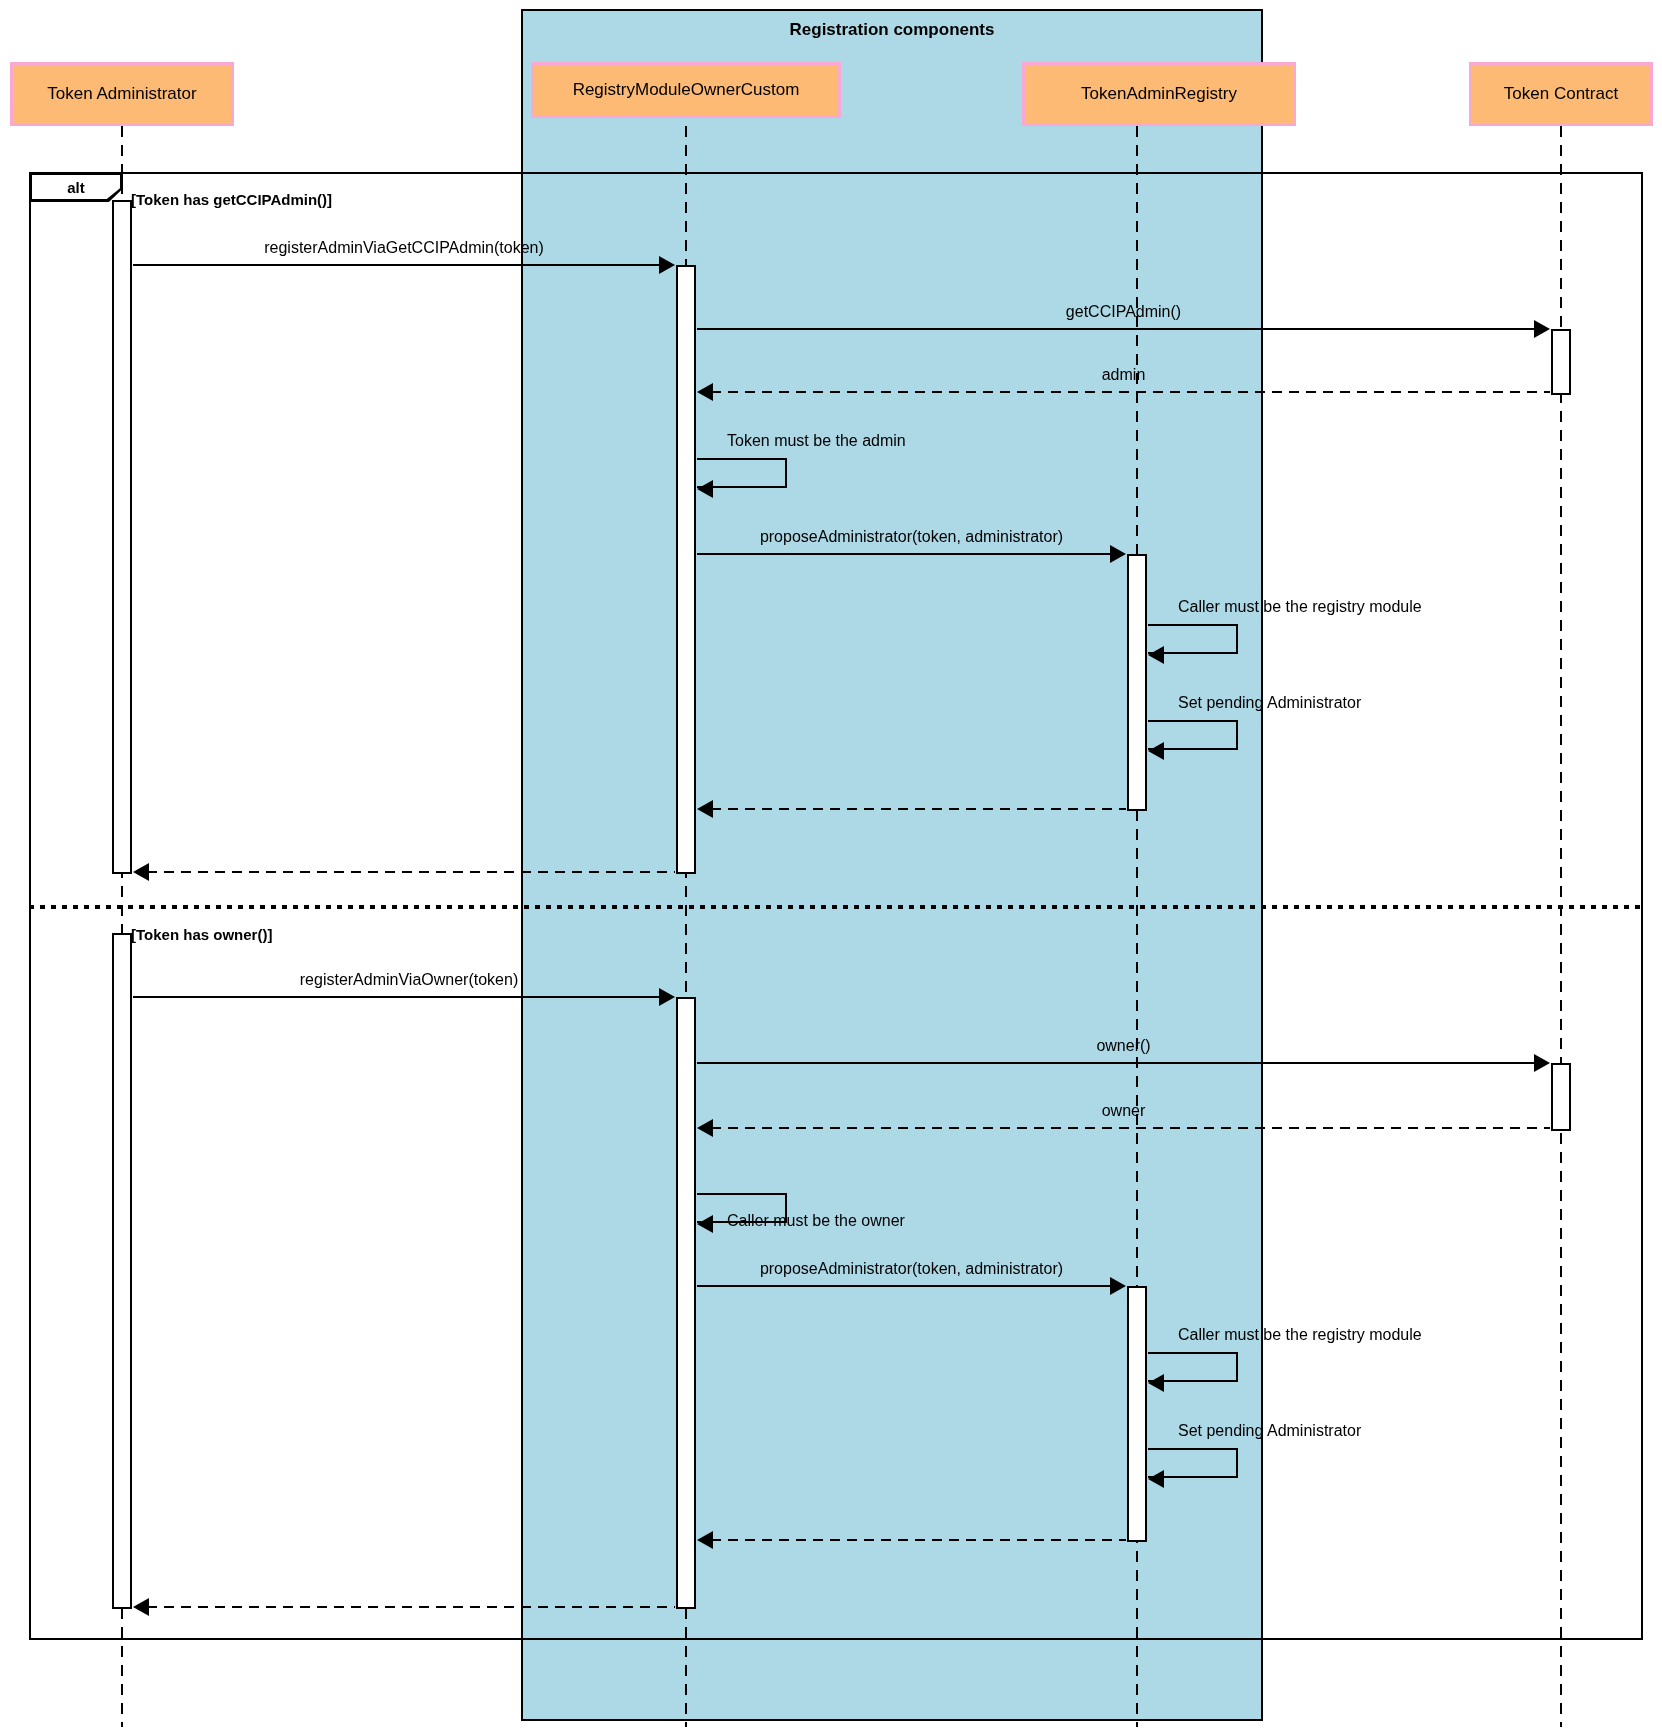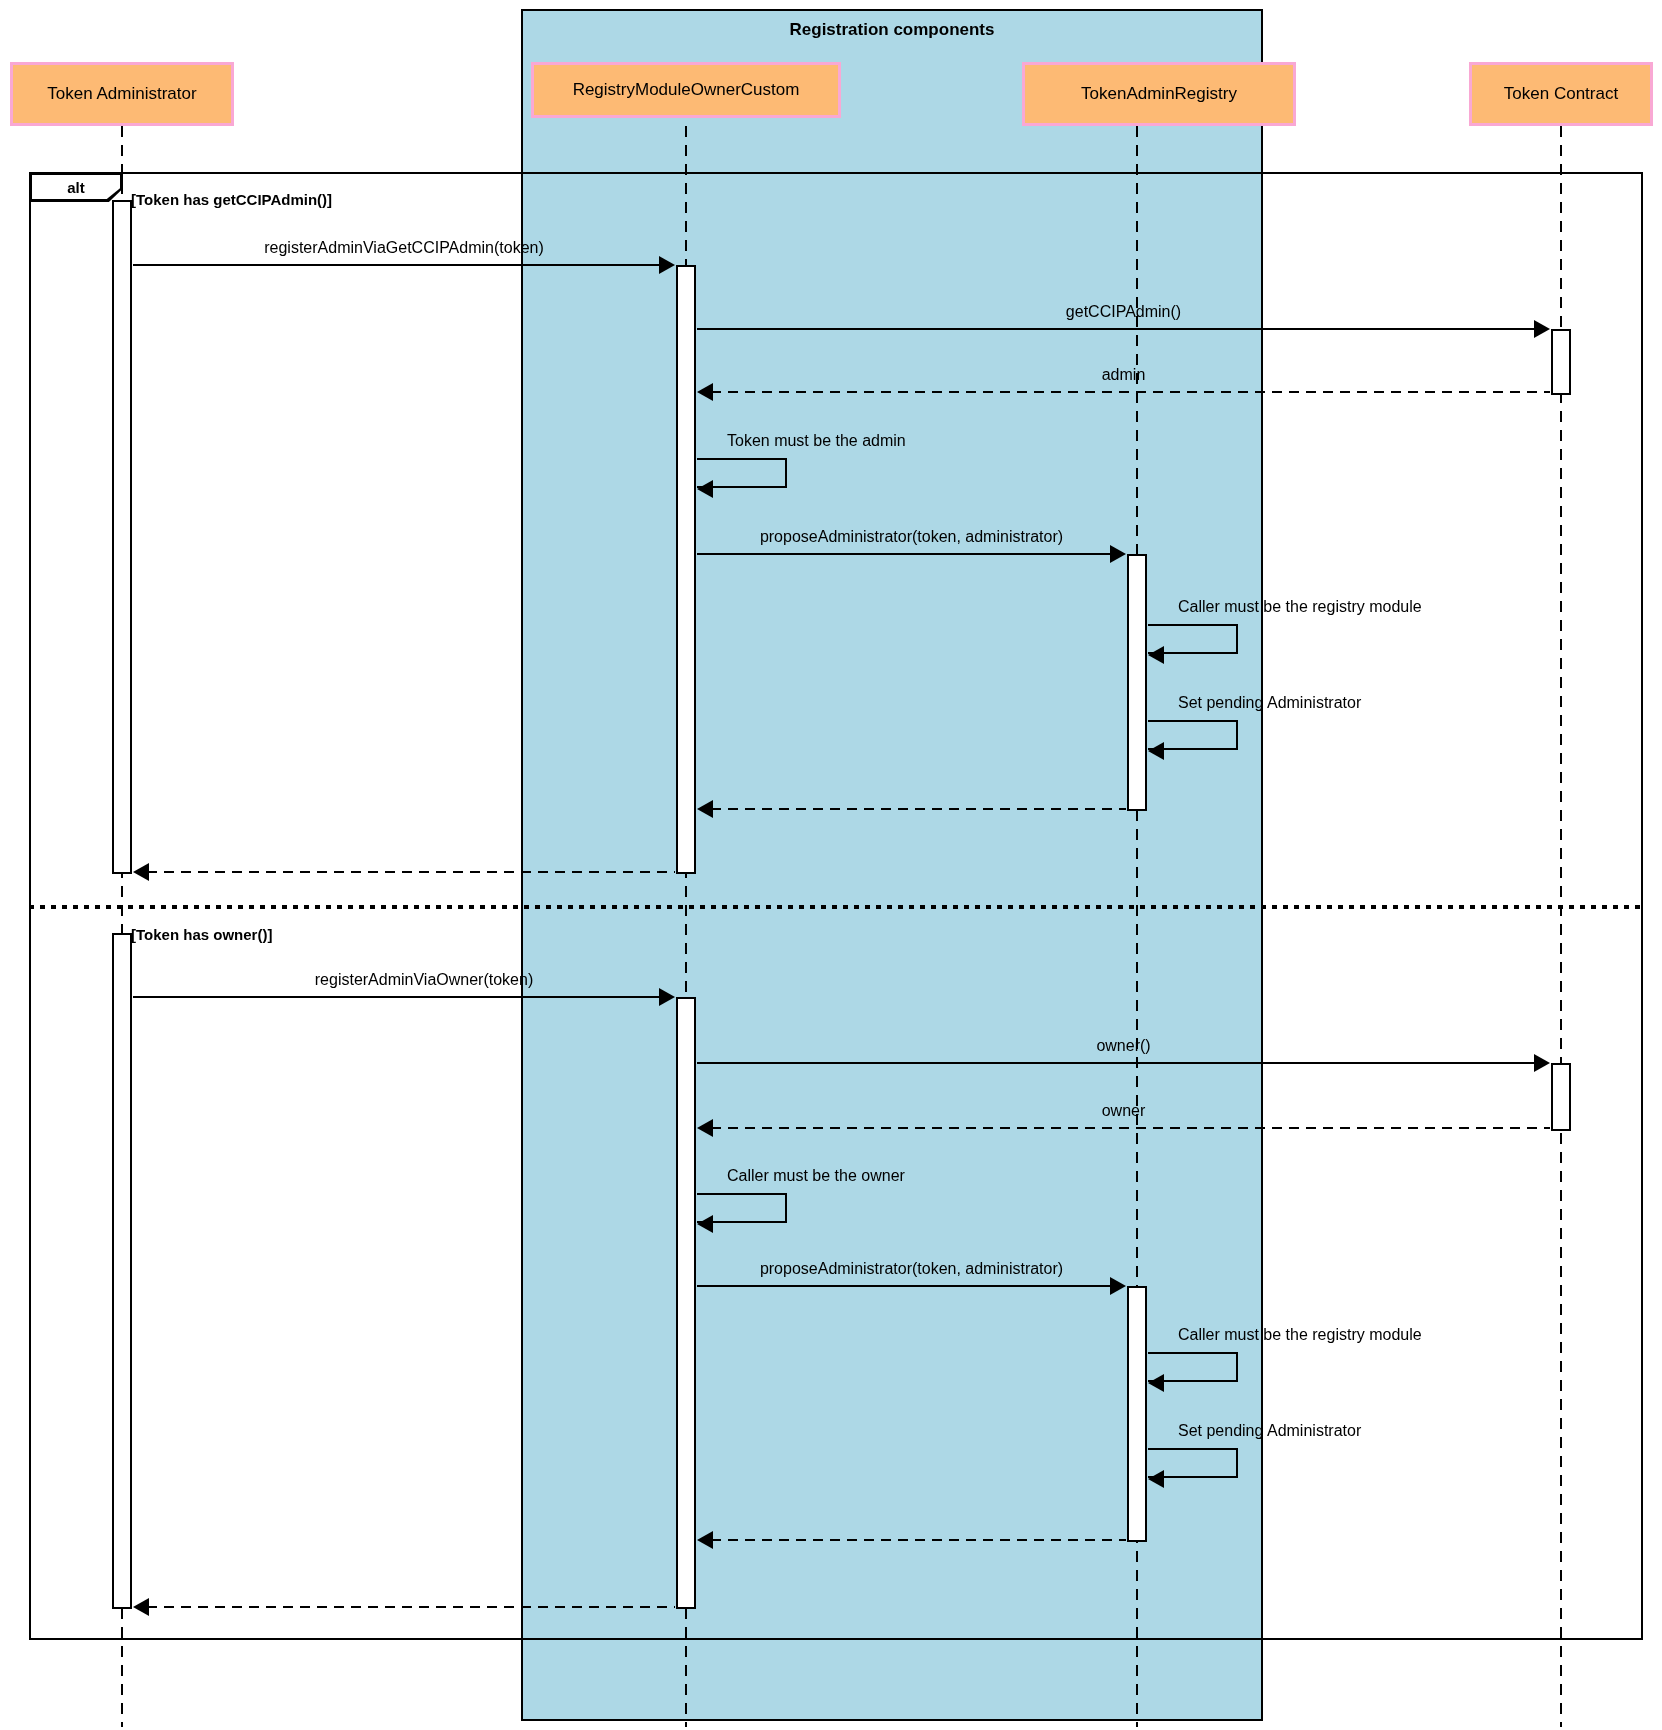--- a/index.html
+++ b/index.html
@@ -175,30 +175,30 @@
     <div class="mlabel" style="left: 1178px; top: 597px;">Caller must be the registry module</div>
     <div class="selfloop" style="left: 1148px; top: 720px; width: 90px; height: 30px;"></div>
     <div class="ah l" style="left: 1148px; top: 742px;"></div>
     <div class="mlabel" style="left: 1178px; top: 693px;">Set pending Administrator</div>
     <div class="mline dashed" style="left: 711px; top: 808px; width: 415px;"></div>
     <div class="ah l" style="left: 697px; top: 800px;"></div>
     <div class="mline dashed" style="left: 147px; top: 871px; width: 528px;"></div>
     <div class="ah l" style="left: 133px; top: 863px;"></div>
     <div class="mline" style="left: 133px; top: 996px; width: 528px;"></div>
     <div class="ah r" style="left: 659px; top: 988px;"></div>
-    <div class="mlabel center" style="left: 424px; top: 970px;">registerAdminViaOwner(token)</div>
+    <div class="mlabel center" style="left: 409px; top: 970px;">registerAdminViaOwner(token)</div>
     <div class="mline" style="left: 697px; top: 1062px; width: 839px;"></div>
     <div class="ah r" style="left: 1534px; top: 1054px;"></div>
     <div class="mlabel center" style="left: 1123.5px; top: 1036px;">owner()</div>
     <div class="mline dashed" style="left: 711px; top: 1127px; width: 839px;"></div>
     <div class="ah l" style="left: 697px; top: 1119px;"></div>
     <div class="mlabel center" style="left: 1123.5px; top: 1101px;">owner</div>
     <div class="selfloop" style="left: 697px; top: 1193px; width: 90px; height: 30px;"></div>
     <div class="ah l" style="left: 697px; top: 1215px;"></div>
-    <div class="mlabel" style="left: 727px; top: 1166px;">Caller must be the owner</div>
+    <div class="mlabel" style="left: 727px; top: 1211px;">Caller must be the owner</div>
     <div class="mline" style="left: 697px; top: 1285px; width: 415px;"></div>
     <div class="ah r" style="left: 1110px; top: 1277px;"></div>
     <div class="mlabel center" style="left: 911.5px; top: 1259px;">proposeAdministrator(token, administrator)</div>
     <div class="selfloop" style="left: 1148px; top: 1352px; width: 90px; height: 30px;"></div>
     <div class="ah l" style="left: 1148px; top: 1374px;"></div>
     <div class="mlabel" style="left: 1178px; top: 1325px;">Caller must be the registry module</div>
     <div class="selfloop" style="left: 1148px; top: 1448px; width: 90px; height: 30px;"></div>
     <div class="ah l" style="left: 1148px; top: 1470px;"></div>
     <div class="mlabel" style="left: 1178px; top: 1421px;">Set pending Administrator</div>
     <div class="mline dashed" style="left: 711px; top: 1539px; width: 415px;"></div>

